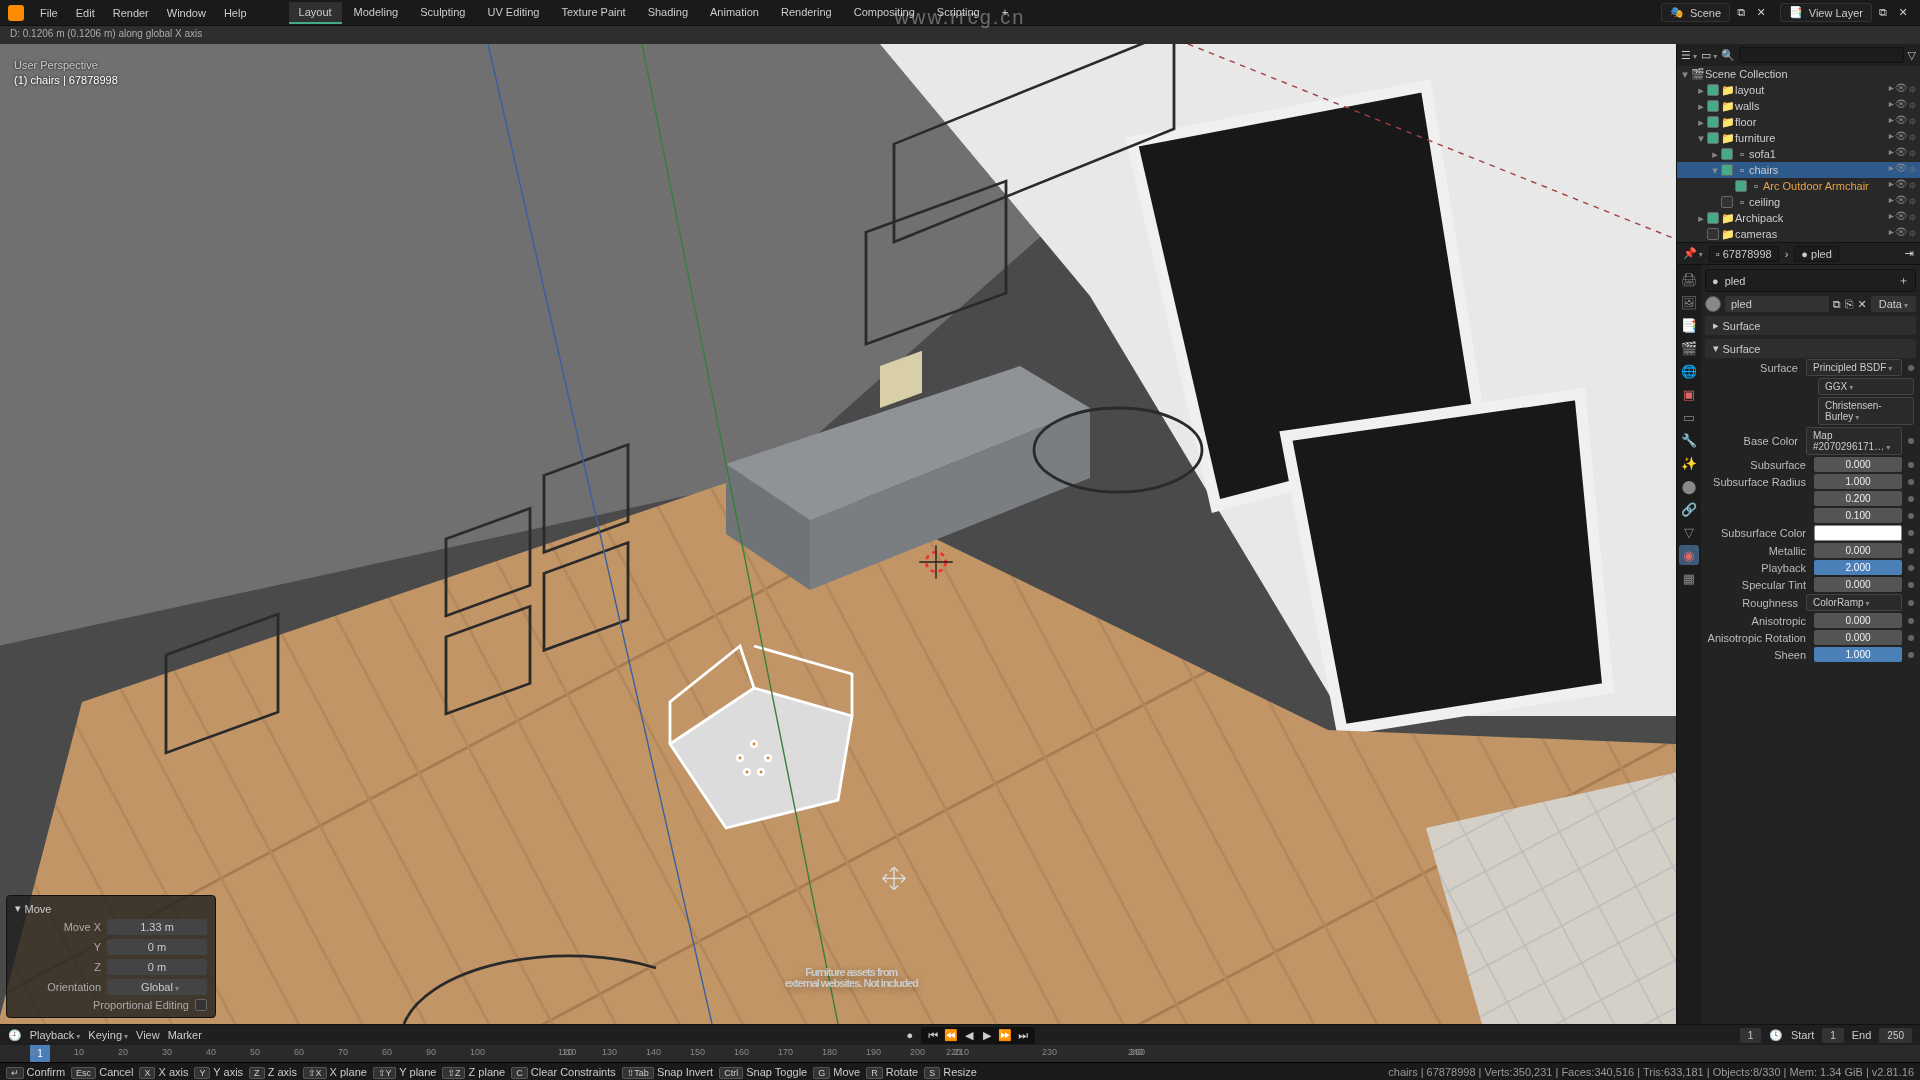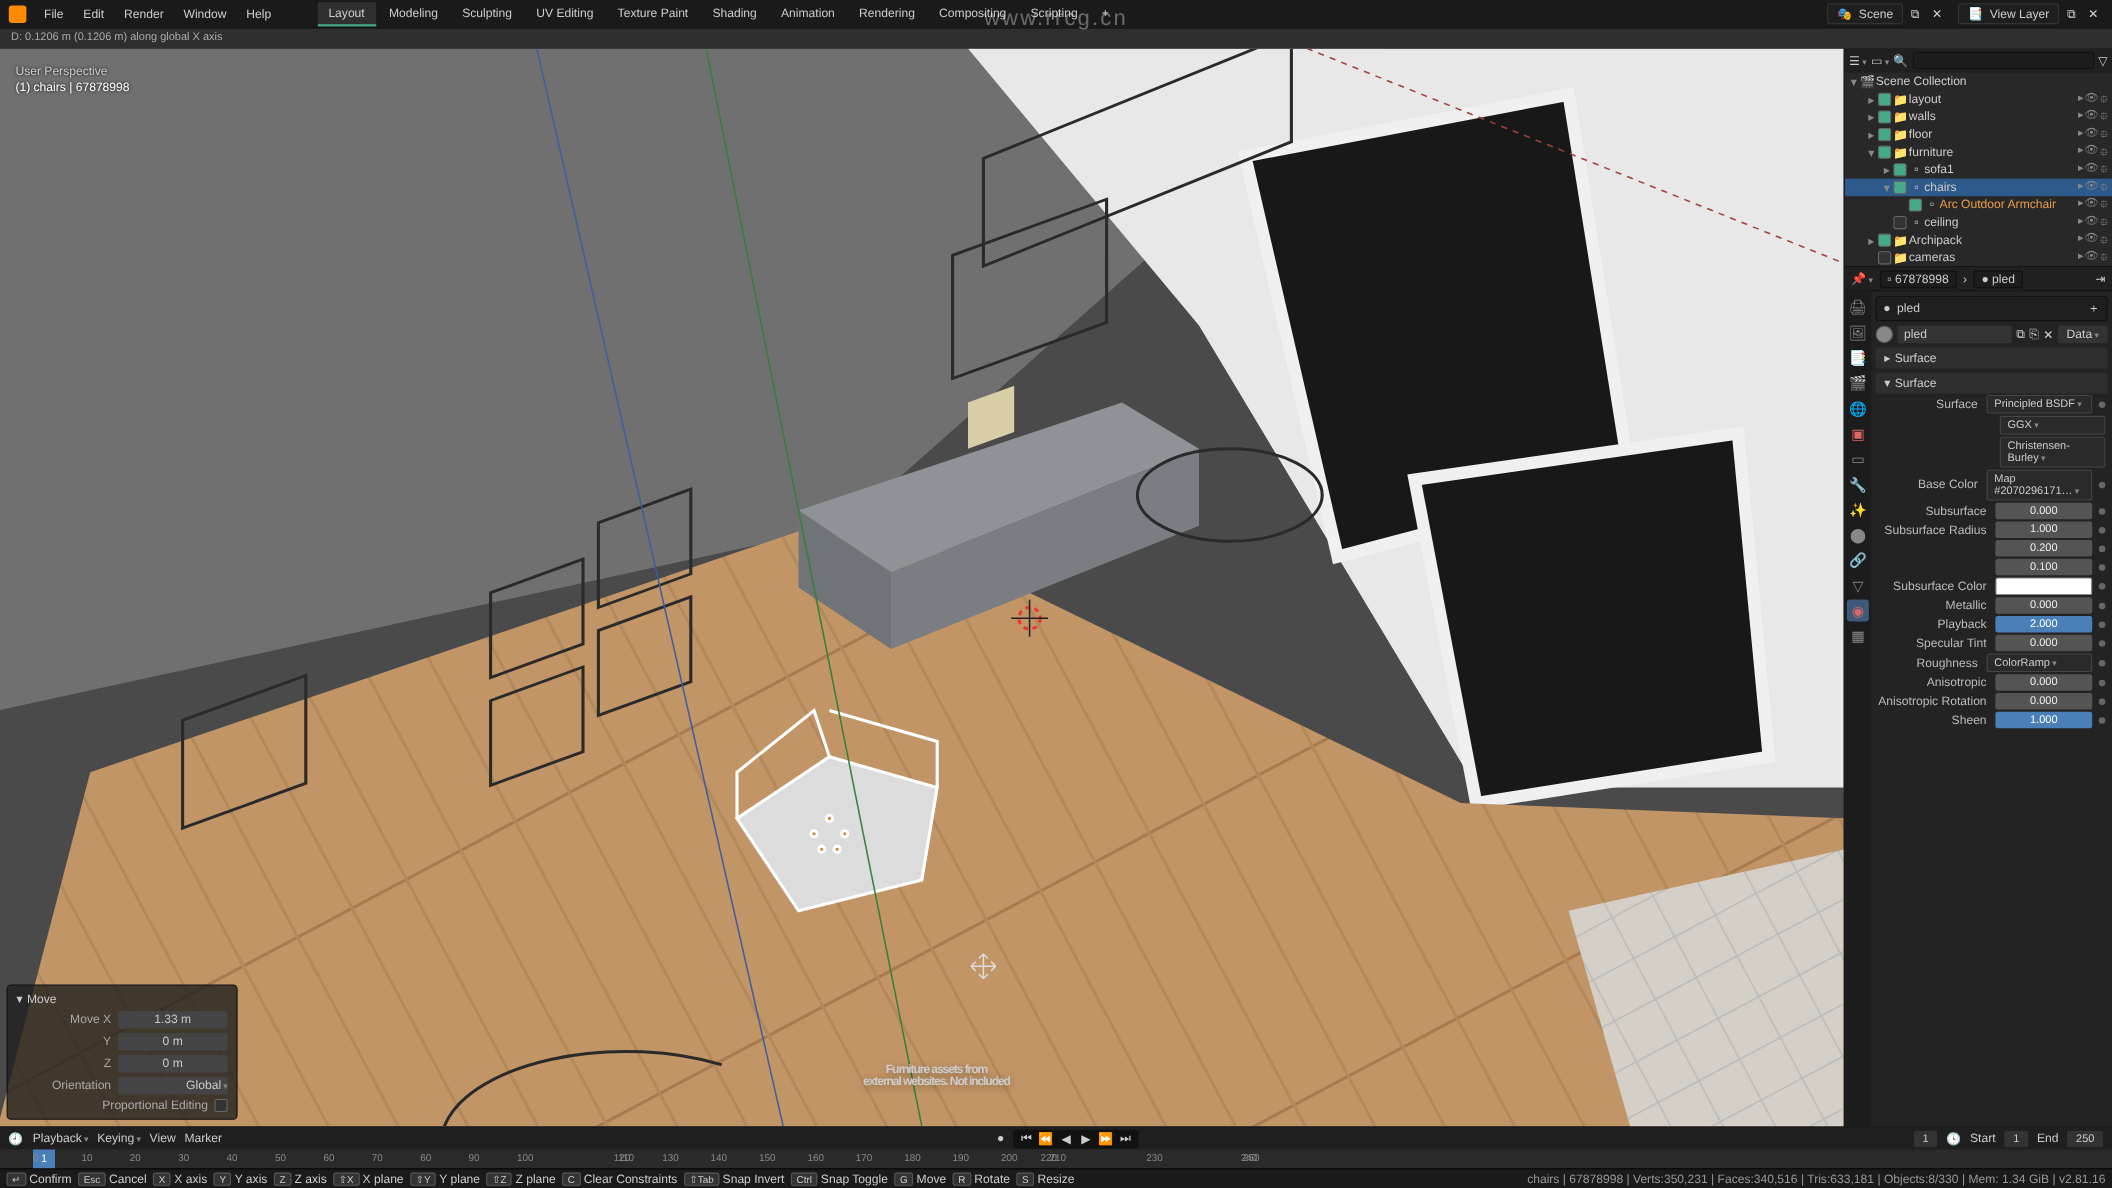--- a/index.html
+++ b/index.html
@@ -243,21 +243,21 @@
       <div class="row">
           <span class="lab">Y</span>
           <span class="val">0 m</span>
         </div>
       <div class="row">
           <span class="lab">Z</span>
           <span class="val">0 m</span>
         </div>
       <div class="row">
           <span class="lab">Orientation</span>
-          <span class="val dd-ic" style="text-align:right;padding-left:6px">Global</span>
+          <span class="val dd-ic" style="text-align:center;padding-left:6px">Global</span>
         </div>
       <div class="row">
           <span class="lab">Proportional Editing</span>
           <span class="chk"></span>
         </div>
     </div>
   </div>
 
   <div class="right-col">
 

